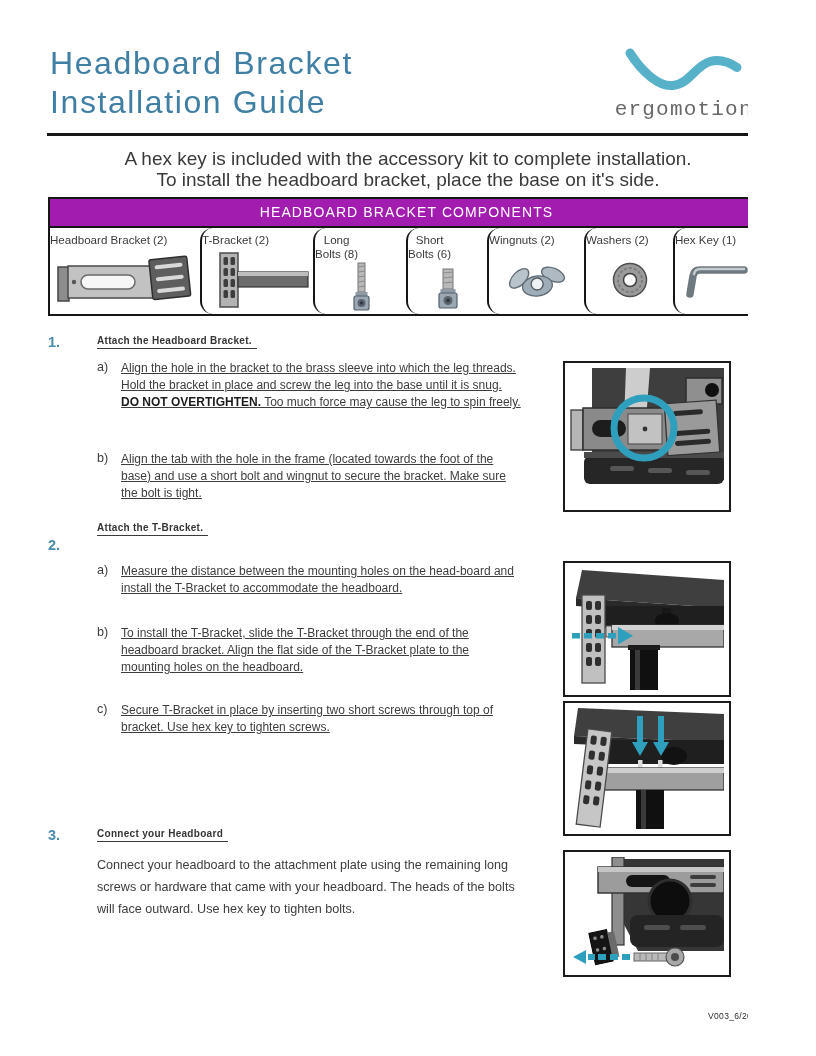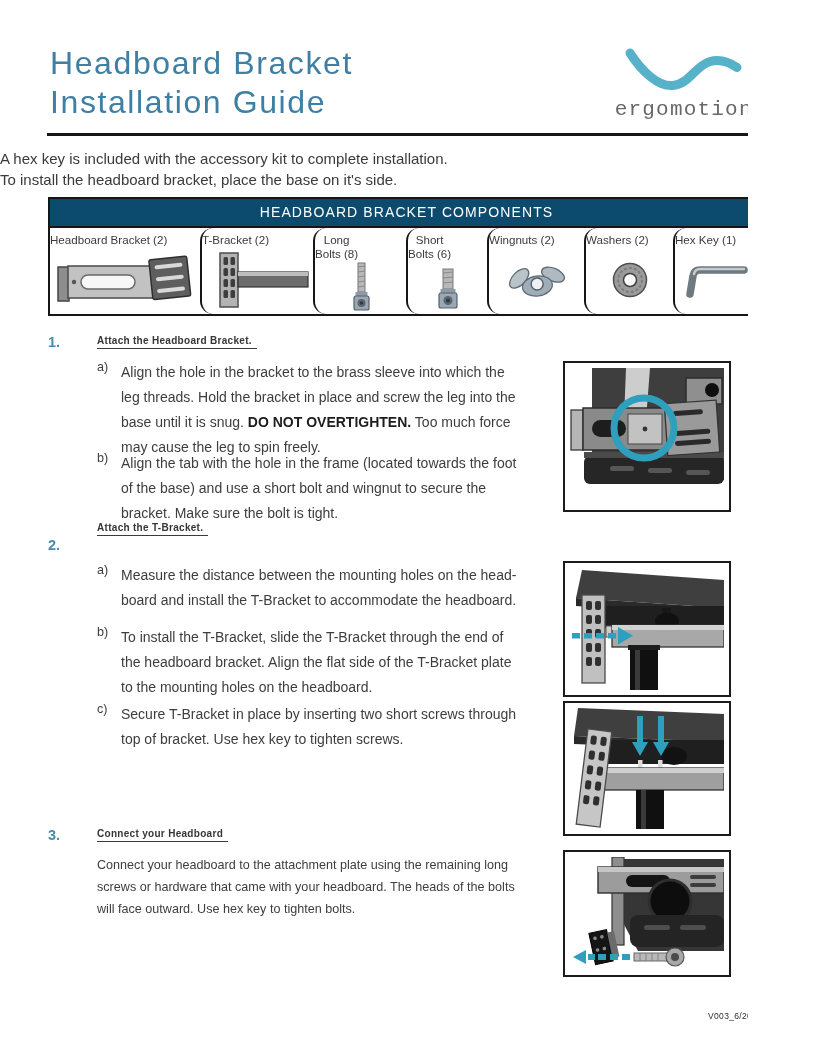--- a/index.html
+++ b/index.html
@@ -7,39 +7,39 @@
         font-family:"Liberation Sans",sans-serif;color:#3a3a3a;}
   
   .doc-title{position:absolute;left:50px;top:44px;font-size:32px;line-height:39px;
              color:#3F7FA4;letter-spacing:1.6px;font-weight:400;}
   .logo{position:absolute;left:612px;top:46px;width:150px;text-align:center;font-family:Liberation Mono, monospace;}
   .logo svg{display:block;margin:0 auto;}
   .brand{margin-top:2px;font-size:21px;letter-spacing:1.2px;color:#686868;}
   .brand sup{font-size:9px;color:#888;}
   .divider{position:absolute;left:47px;top:133px;width:718px;height:3px;background:#161616;}
   
-  .intro{position:absolute;left:0;top:149px;width:816px;text-align:left;
-         font-size:15px;line-height:20.5px;color:#3a3a3a;}
+  .intro{position:absolute;left:0;top:149px;width:816px;text-align:center;
+         font-size:19px;line-height:20.5px;color:#3a3a3a;}
   
   .comp-table{position:absolute;left:48px;top:197px;width:717px;box-sizing:border-box;
               border:2px solid #161616;background:#fff;}
-  .comp-header{background:#0c4a6e;color:#ffffff;text-align:center;font-size:14px;
+  .comp-header{background:#a21caf;color:#ffffff;text-align:center;font-size:14px;
                letter-spacing:1.1px;padding:5px 0 6px 0;border-bottom:2px solid #161616;}
   .comp-body{display:flex;height:86px;}
   .comp-col{box-sizing:border-box;display:flex;flex-direction:column;align-items:flex-start;border-radius:13px;}
   .comp-col + .comp-col{border-left:2px solid #161616;}
   .comp-label{font-size:11.6px;line-height:13.5px;text-align:center;padding-top:5px;color:#3a3a3a;}
   .comp-icon{flex:1;display:flex;align-items:center;justify-content:center;width:100%;}
   
   .step-num{position:absolute;left:48px;font-size:14.5px;font-weight:bold;color:#4A8CAB;}
   .step-title{position:absolute;left:97px;font-size:10px;color:#353535;letter-spacing:0.3px;font-weight:bold;}
   .step-title span{display:inline-block;border-bottom:1.4px solid #3a3a3a;padding:0 5px 2px 0;}
   .item{position:absolute;left:97px;width:424px;}
   .item-label{position:absolute;left:0;top:0;font-size:12.6px;color:#3d3d3d;}
-  .item-text{margin:0 0 0 24px;font-size:14px;line-height:25px;color:#3d3d3d;}
+  .item-text{margin:0 0 0 24px;font-size:12px;line-height:17px;color:#3d3d3d;text-decoration:underline;}
   .item-text b{color:#1c1c1c;}
   .step-body{position:absolute;left:97px;width:424px;font-size:12.6px;line-height:22px;color:#3d3d3d;}
   
   .figure{position:absolute;left:563px;width:168px;box-sizing:border-box;
           border:2px solid #1b1b1b;background:#ffffff;padding:5px;}
   .figure svg{display:block;width:100%;height:100%;}
   
   .footer{position:absolute;left:0;top:1011px;width:762px;text-align:right;
           font-size:8.5px;color:#2e2e2e;letter-spacing:0.3px;}
 </style>

